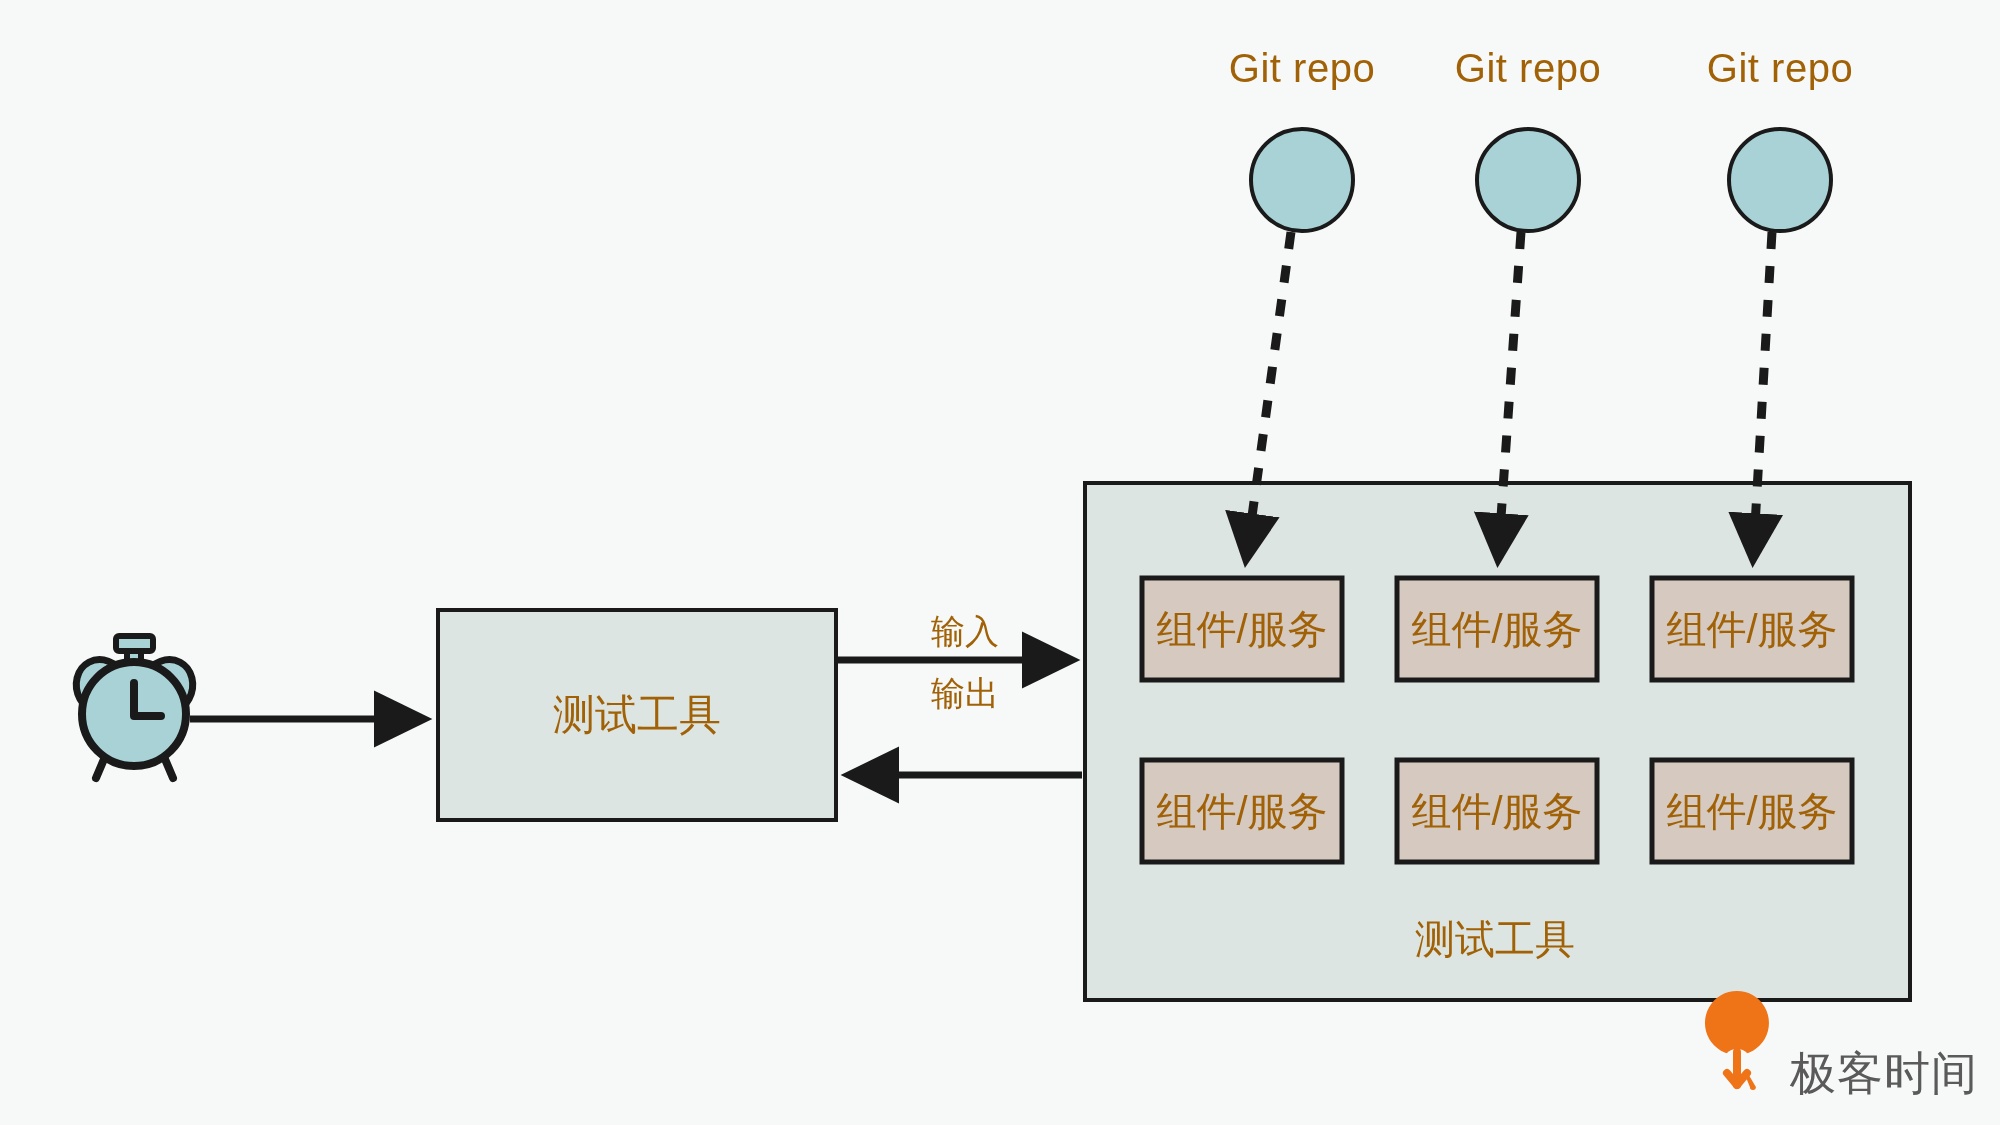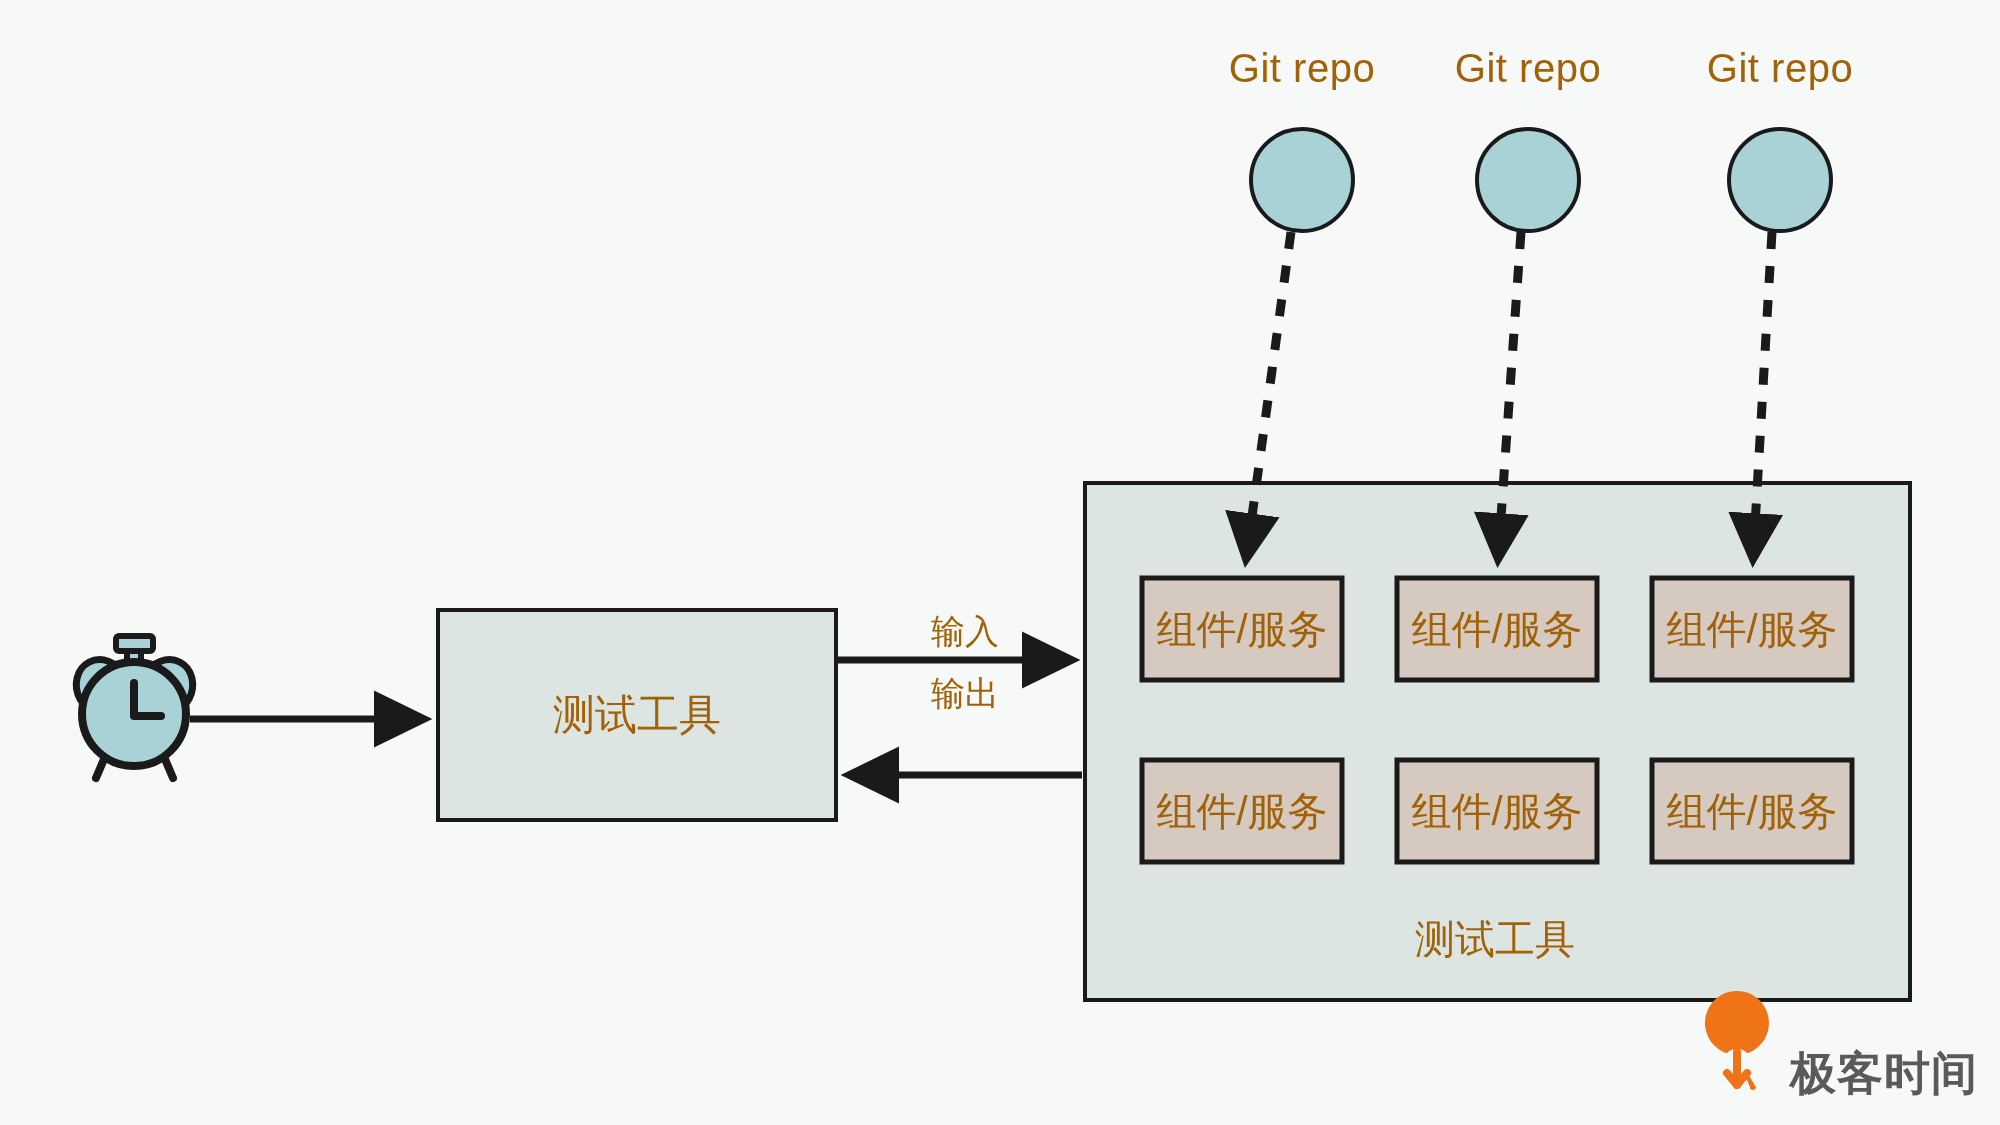--- a/index.html
+++ b/index.html
@@ -54,21 +54,21 @@
   .brand {
     position: absolute;
     left: 1718px;
     top: 1044px;
     display: flex;
     align-items: center;
     gap: 14px;
   }
   .brand-text {
     font-size: 46px;
-    font-weight: bold;
+    font-weight: normal;
     color: #5a5a5a;
     letter-spacing: 1px;
     line-height: 1;
   }
 </style>
 </head>
 <body>
 
 <div id="stage">
 

